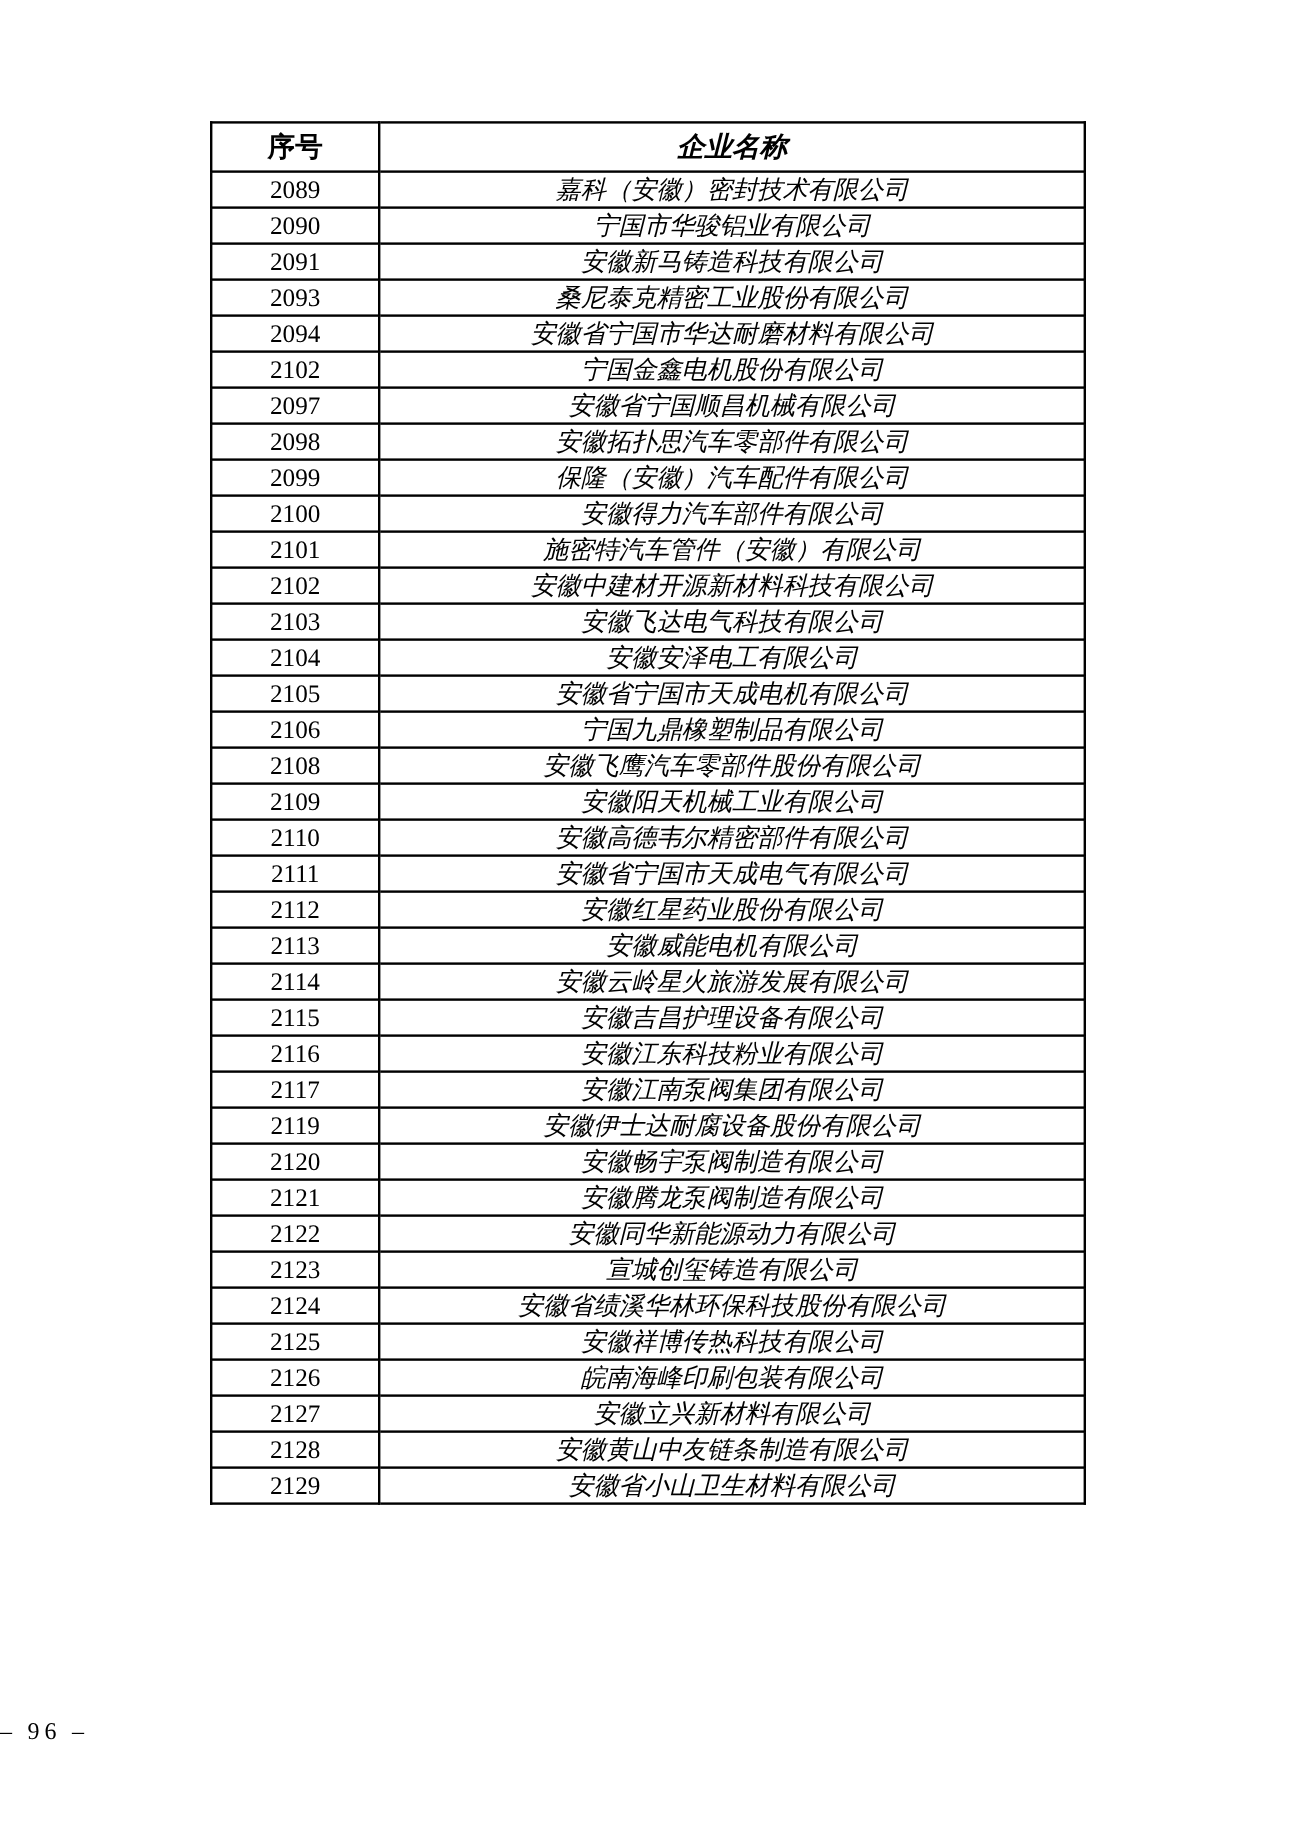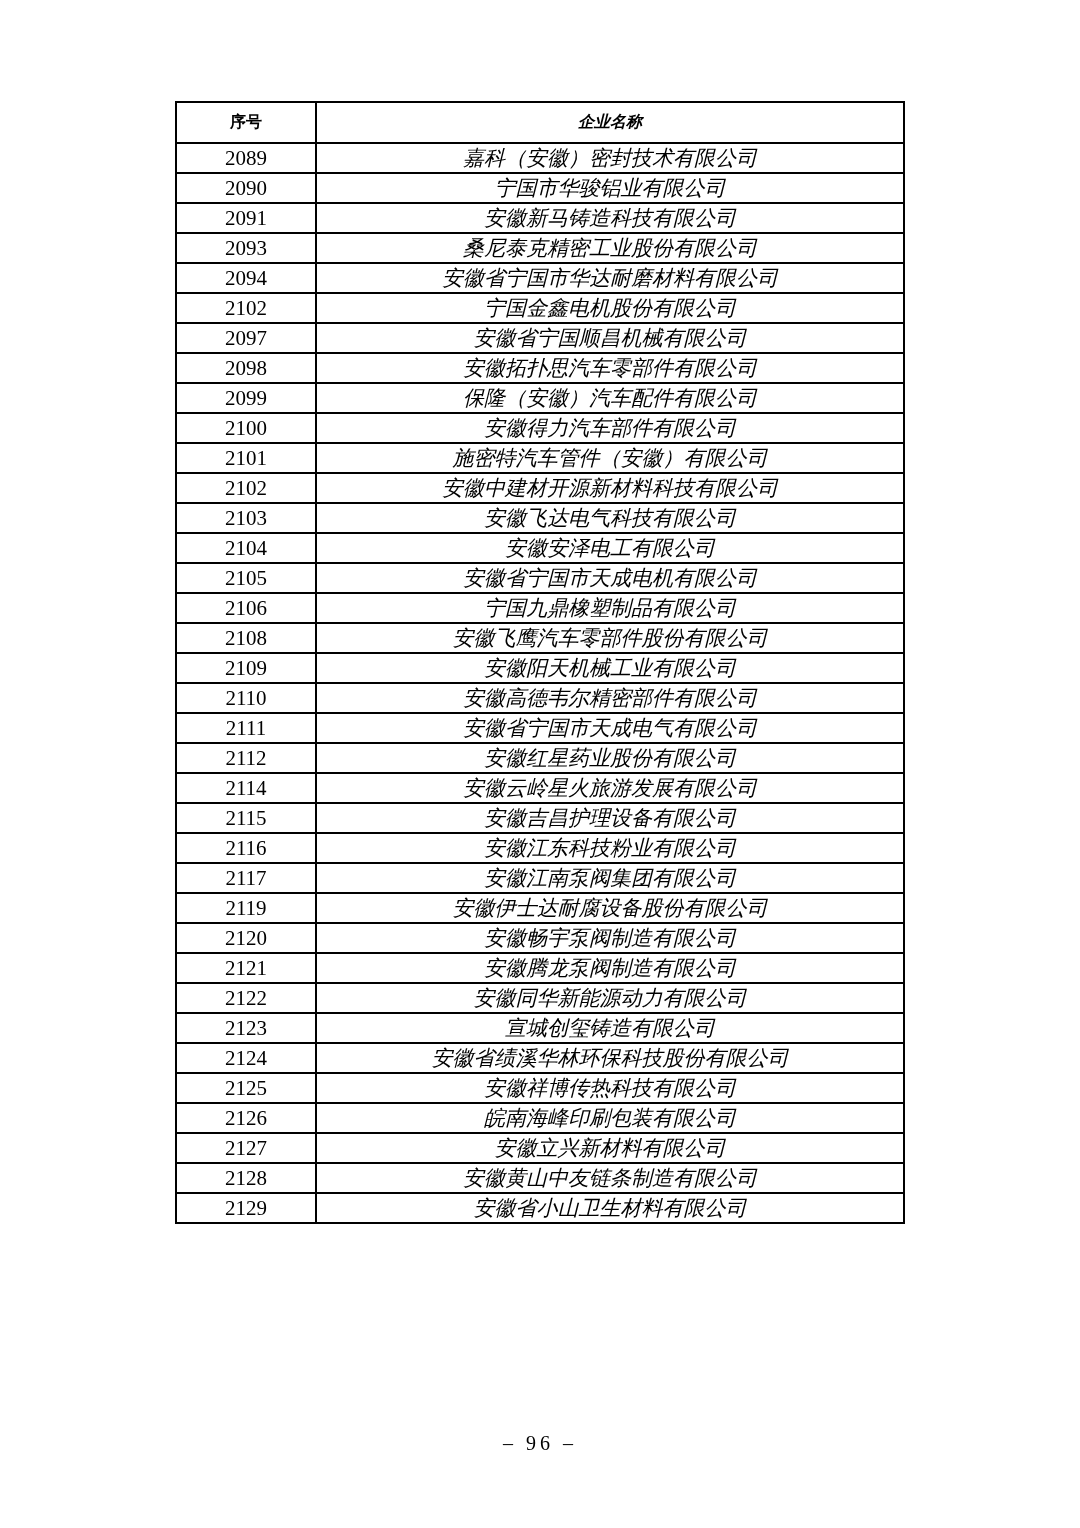--- a/index.html
+++ b/index.html
@@ -34,36 +34,36 @@
     overflow: hidden;
     white-space: nowrap;
   }
   table.company-table thead tr {
     height: 41px;
   }
   table.company-table tbody tr {
     height: 25px;
   }
   table.company-table th {
-    font-size: 16px;
+    font-size: 23px;
     font-weight: bold;
     margin-top: 28px;
   }
   table.company-table td {
     font-size: 21px;
     font-weight: normal;
   }
   .col-serial { width: 138px; }
   .col-name   { width: auto; font-style: italic; }
   .page-footer {
     position: absolute;
     left: 0;
     top: 1432px;
     width: 100%;
-    text-align: center;
+    text-align: left;
     font-size: 20px;
     letter-spacing: 4px;
   }
 </style>
 </head>
 <body>
 
 <div class="table-wrap">
   <table class="company-table">
     <thead>
@@ -151,20 +151,24 @@
         </tr>
         <tr>
           <td class="col-serial">2111</td>
           <td class="col-name">安徽省宁国市天成电气有限公司</td>
         </tr>
         <tr>
           <td class="col-serial">2112</td>
           <td class="col-name">安徽红星药业股份有限公司</td>
         </tr>
         <tr>
+          <td class="col-serial">2113</td>
+          <td class="col-name">安徽威能电机有限公司</td>
+        </tr>
+        <tr>
           <td class="col-serial">2114</td>
           <td class="col-name">安徽云岭星火旅游发展有限公司</td>
         </tr>
         <tr>
           <td class="col-serial">2115</td>
           <td class="col-name">安徽吉昌护理设备有限公司</td>
         </tr>
         <tr>
           <td class="col-serial">2116</td>
           <td class="col-name">安徽江东科技粉业有限公司</td>

